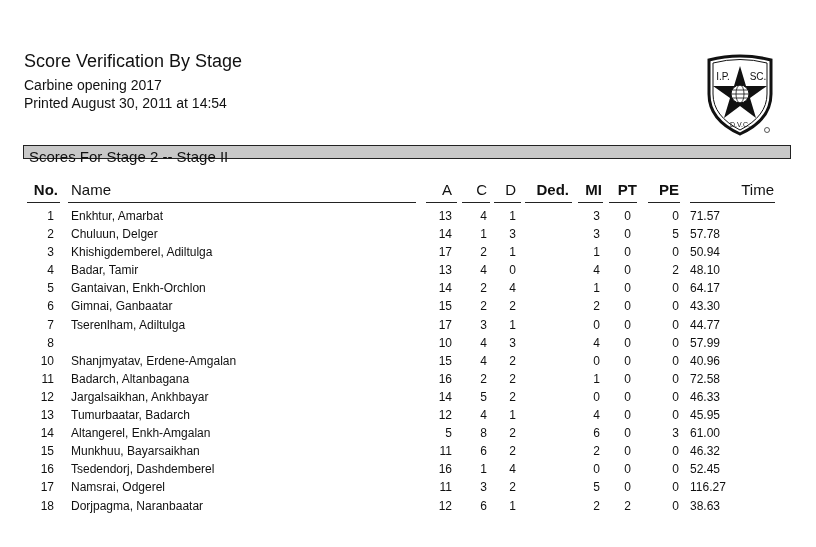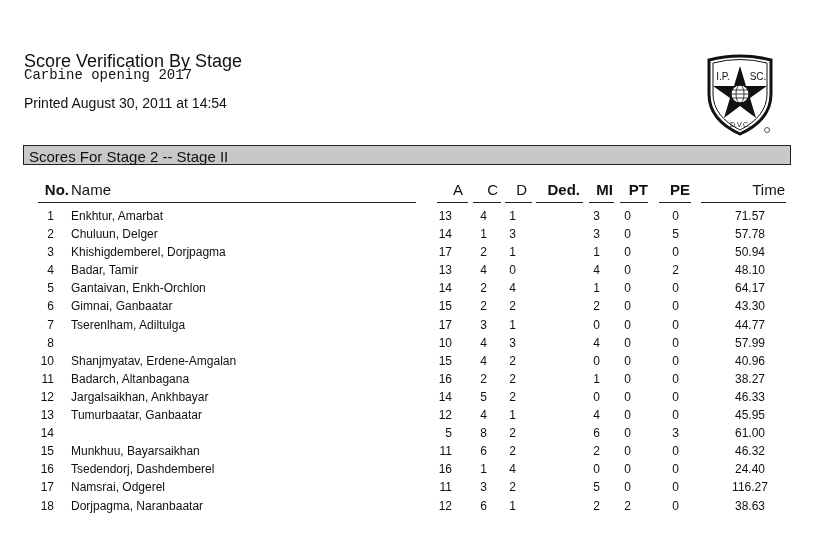--- a/index.html
+++ b/index.html
@@ -19,25 +19,24 @@
       position: absolute;
       left: 24px;
       top: 51px;
       font-size: 18px;
       line-height: 20px;
       white-space: nowrap;
     }
     .report-subtitle {
       position: absolute;
       left: 24px;
-      top: 67px;
+      top: 77px;
       font-size: 14px;
       line-height: 17px;
       white-space: nowrap;
-      font-family: Liberation Mono, monospace;
     }
     .report-printed {
       position: absolute;
       left: 24px;
       top: 95px;
       font-size: 14px;
       line-height: 17px;
       white-space: nowrap;
     }
     .logo {
@@ -45,21 +44,21 @@
       left: 705px;
       top: 54px;
       width: 70px;
       height: 82px;
     }
     .stage-bar {
       position: absolute;
       left: 23px;
       top: 145px;
       width: 768px;
-      height: 20px;
+      height: 14px;
       background: #c8c8c8;
       border: 1px solid #222;
       box-sizing: border-box;
     }
     .stage-bar span {
       position: absolute;
       left: 5px;
       top: 2px;
       font-size: 15px;
       line-height: 17px;
@@ -69,21 +68,21 @@
       position: absolute;
       top: 181px;
       height: 22px;
       font-size: 15px;
       line-height: 18px;
       border-bottom: 1px solid #222;
       box-sizing: border-box;
       white-space: nowrap;
     }
     .hdr.bold { font-weight: bold; }
-    .hdr.right { text-align: right; margin-left: 11px; }
+    .hdr.right { text-align: right; }
     .hdr.left { text-align: left; }
     .rows {
       position: absolute;
       left: 0;
       top: 207px;
       width: 816px;
     }
     .row {
       position: relative;
       height: 18.1px;
@@ -97,21 +96,21 @@
     }
     .c-no { left: 27px; width: 27px; text-align: right; }
     .c-name { left: 71px; width: 340px; text-align: left; }
     .c-a { left: 426px; width: 26px; text-align: right; }
     .c-c { left: 462px; width: 25px; text-align: right; }
     .c-d { left: 494px; width: 22px; text-align: right; }
     .c-ded { left: 525px; width: 44px; text-align: right; }
     .c-mi { left: 578px; width: 22px; text-align: right; }
     .c-pt { left: 609px; width: 22px; text-align: right; }
     .c-pe { left: 648px; width: 31px; text-align: right; }
-    .c-time { left: 708px; width: 84px; text-align: center; }
+    .c-time { left: 690px; width: 84px; text-align: left; }
   </style>
 </head>
 <body>
 
 <div>
 
   <div class="report-title">Score Verification By Stage</div>
   <div class="report-subtitle">Carbine opening 2017</div>
   <div class="report-printed">Printed August 30, 2011 at 14:54</div>
 
@@ -169,21 +168,21 @@
       <span class="cell c-c">1</span>
       <span class="cell c-d">3</span>
       <span class="cell c-ded"></span>
       <span class="cell c-mi">3</span>
       <span class="cell c-pt">0</span>
       <span class="cell c-pe">5</span>
       <span class="cell c-time">57.78</span>
     </div>
     <div class="row">
       <span class="cell c-no">3</span>
-      <span class="cell c-name">Khishigdemberel, Dorjpagma</span>
+      <span class="cell c-name">Khishigdemberel, Adiltulga</span>
       <span class="cell c-a">17</span>
       <span class="cell c-c">2</span>
       <span class="cell c-d">1</span>
       <span class="cell c-ded"></span>
       <span class="cell c-mi">1</span>
       <span class="cell c-pt">0</span>
       <span class="cell c-pe">0</span>
       <span class="cell c-time">50.94</span>
     </div>
     <div class="row">
@@ -260,48 +259,49 @@
     <div class="row">
       <span class="cell c-no">11</span>
       <span class="cell c-name">Badarch, Altanbagana</span>
       <span class="cell c-a">16</span>
       <span class="cell c-c">2</span>
       <span class="cell c-d">2</span>
       <span class="cell c-ded"></span>
       <span class="cell c-mi">1</span>
       <span class="cell c-pt">0</span>
       <span class="cell c-pe">0</span>
-      <span class="cell c-time">38.27</span>
+      <span class="cell c-time">72.58</span>
     </div>
     <div class="row">
       <span class="cell c-no">12</span>
       <span class="cell c-name">Jargalsaikhan, Ankhbayar</span>
       <span class="cell c-a">14</span>
       <span class="cell c-c">5</span>
       <span class="cell c-d">2</span>
       <span class="cell c-ded"></span>
       <span class="cell c-mi">0</span>
       <span class="cell c-pt">0</span>
       <span class="cell c-pe">0</span>
       <span class="cell c-time">46.33</span>
     </div>
     <div class="row">
       <span class="cell c-no">13</span>
-      <span class="cell c-name">Tumurbaatar, Ganbaatar</span>
+      <span class="cell c-name">Tumurbaatar, Badarch</span>
       <span class="cell c-a">12</span>
       <span class="cell c-c">4</span>
       <span class="cell c-d">1</span>
       <span class="cell c-ded"></span>
       <span class="cell c-mi">4</span>
       <span class="cell c-pt">0</span>
       <span class="cell c-pe">0</span>
       <span class="cell c-time">45.95</span>
     </div>
     <div class="row">
       <span class="cell c-no">14</span>
+      <span class="cell c-name">Altangerel, Enkh-Amgalan</span>
       <span class="cell c-a">5</span>
       <span class="cell c-c">8</span>
       <span class="cell c-d">2</span>
       <span class="cell c-ded"></span>
       <span class="cell c-mi">6</span>
       <span class="cell c-pt">0</span>
       <span class="cell c-pe">3</span>
       <span class="cell c-time">61.00</span>
     </div>
     <div class="row">
@@ -319,21 +319,21 @@
     <div class="row">
       <span class="cell c-no">16</span>
       <span class="cell c-name">Tsedendorj, Dashdemberel</span>
       <span class="cell c-a">16</span>
       <span class="cell c-c">1</span>
       <span class="cell c-d">4</span>
       <span class="cell c-ded"></span>
       <span class="cell c-mi">0</span>
       <span class="cell c-pt">0</span>
       <span class="cell c-pe">0</span>
-      <span class="cell c-time">24.40</span>
+      <span class="cell c-time">52.45</span>
     </div>
     <div class="row">
       <span class="cell c-no">17</span>
       <span class="cell c-name">Namsrai, Odgerel</span>
       <span class="cell c-a">11</span>
       <span class="cell c-c">3</span>
       <span class="cell c-d">2</span>
       <span class="cell c-ded"></span>
       <span class="cell c-mi">5</span>
       <span class="cell c-pt">0</span>

